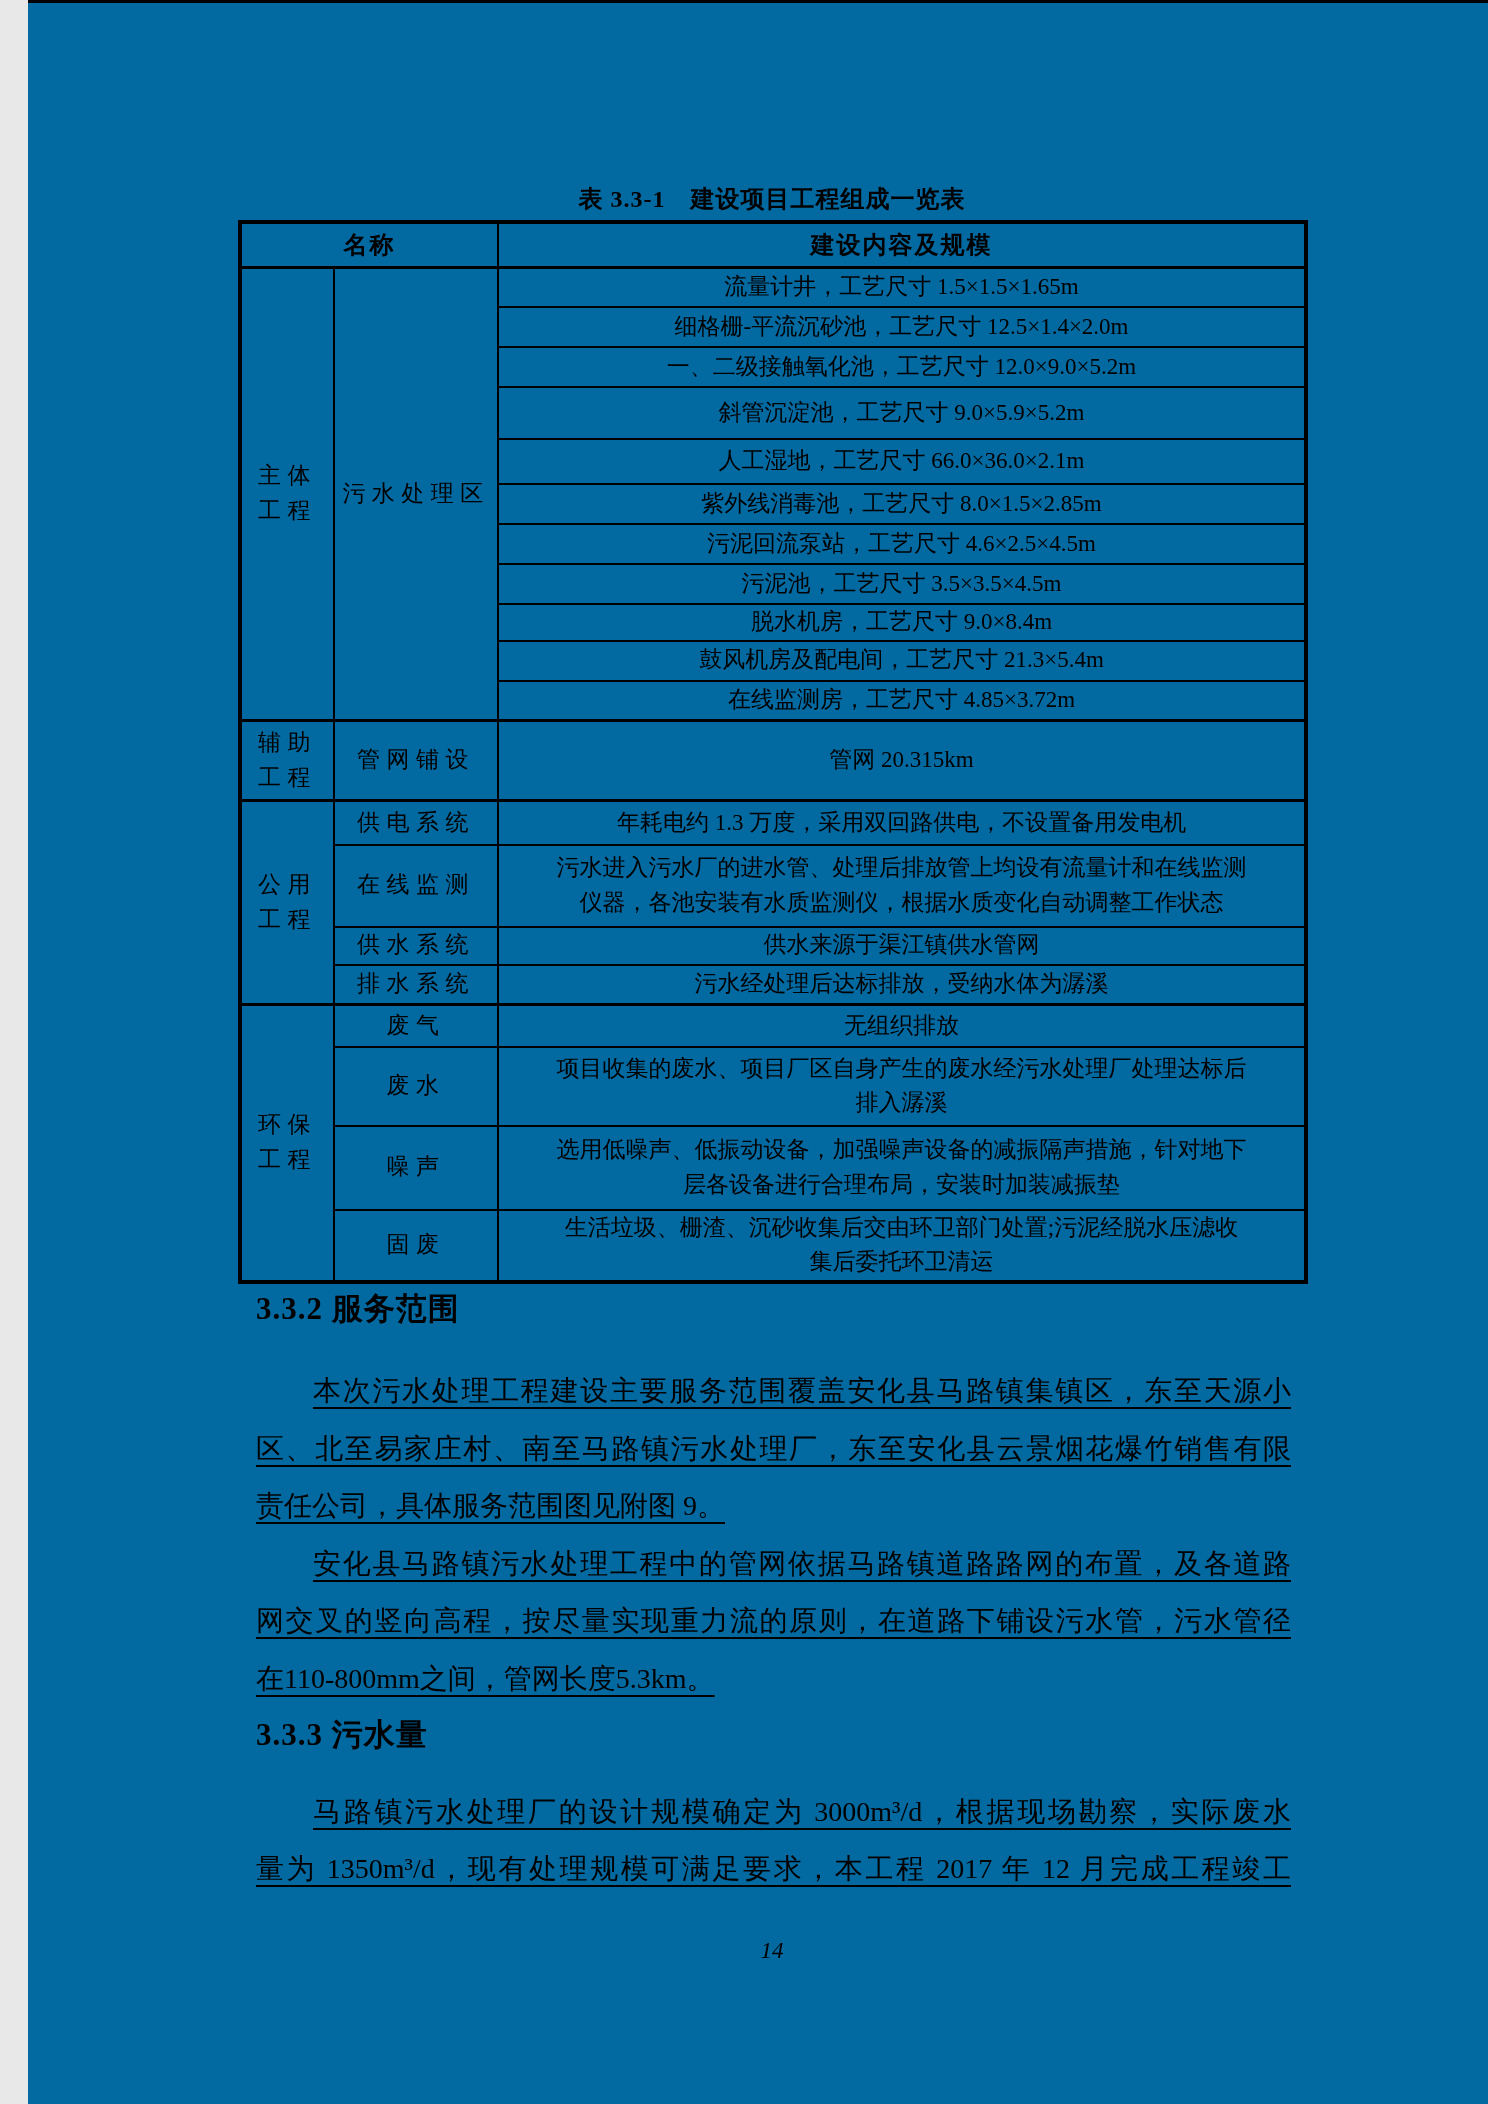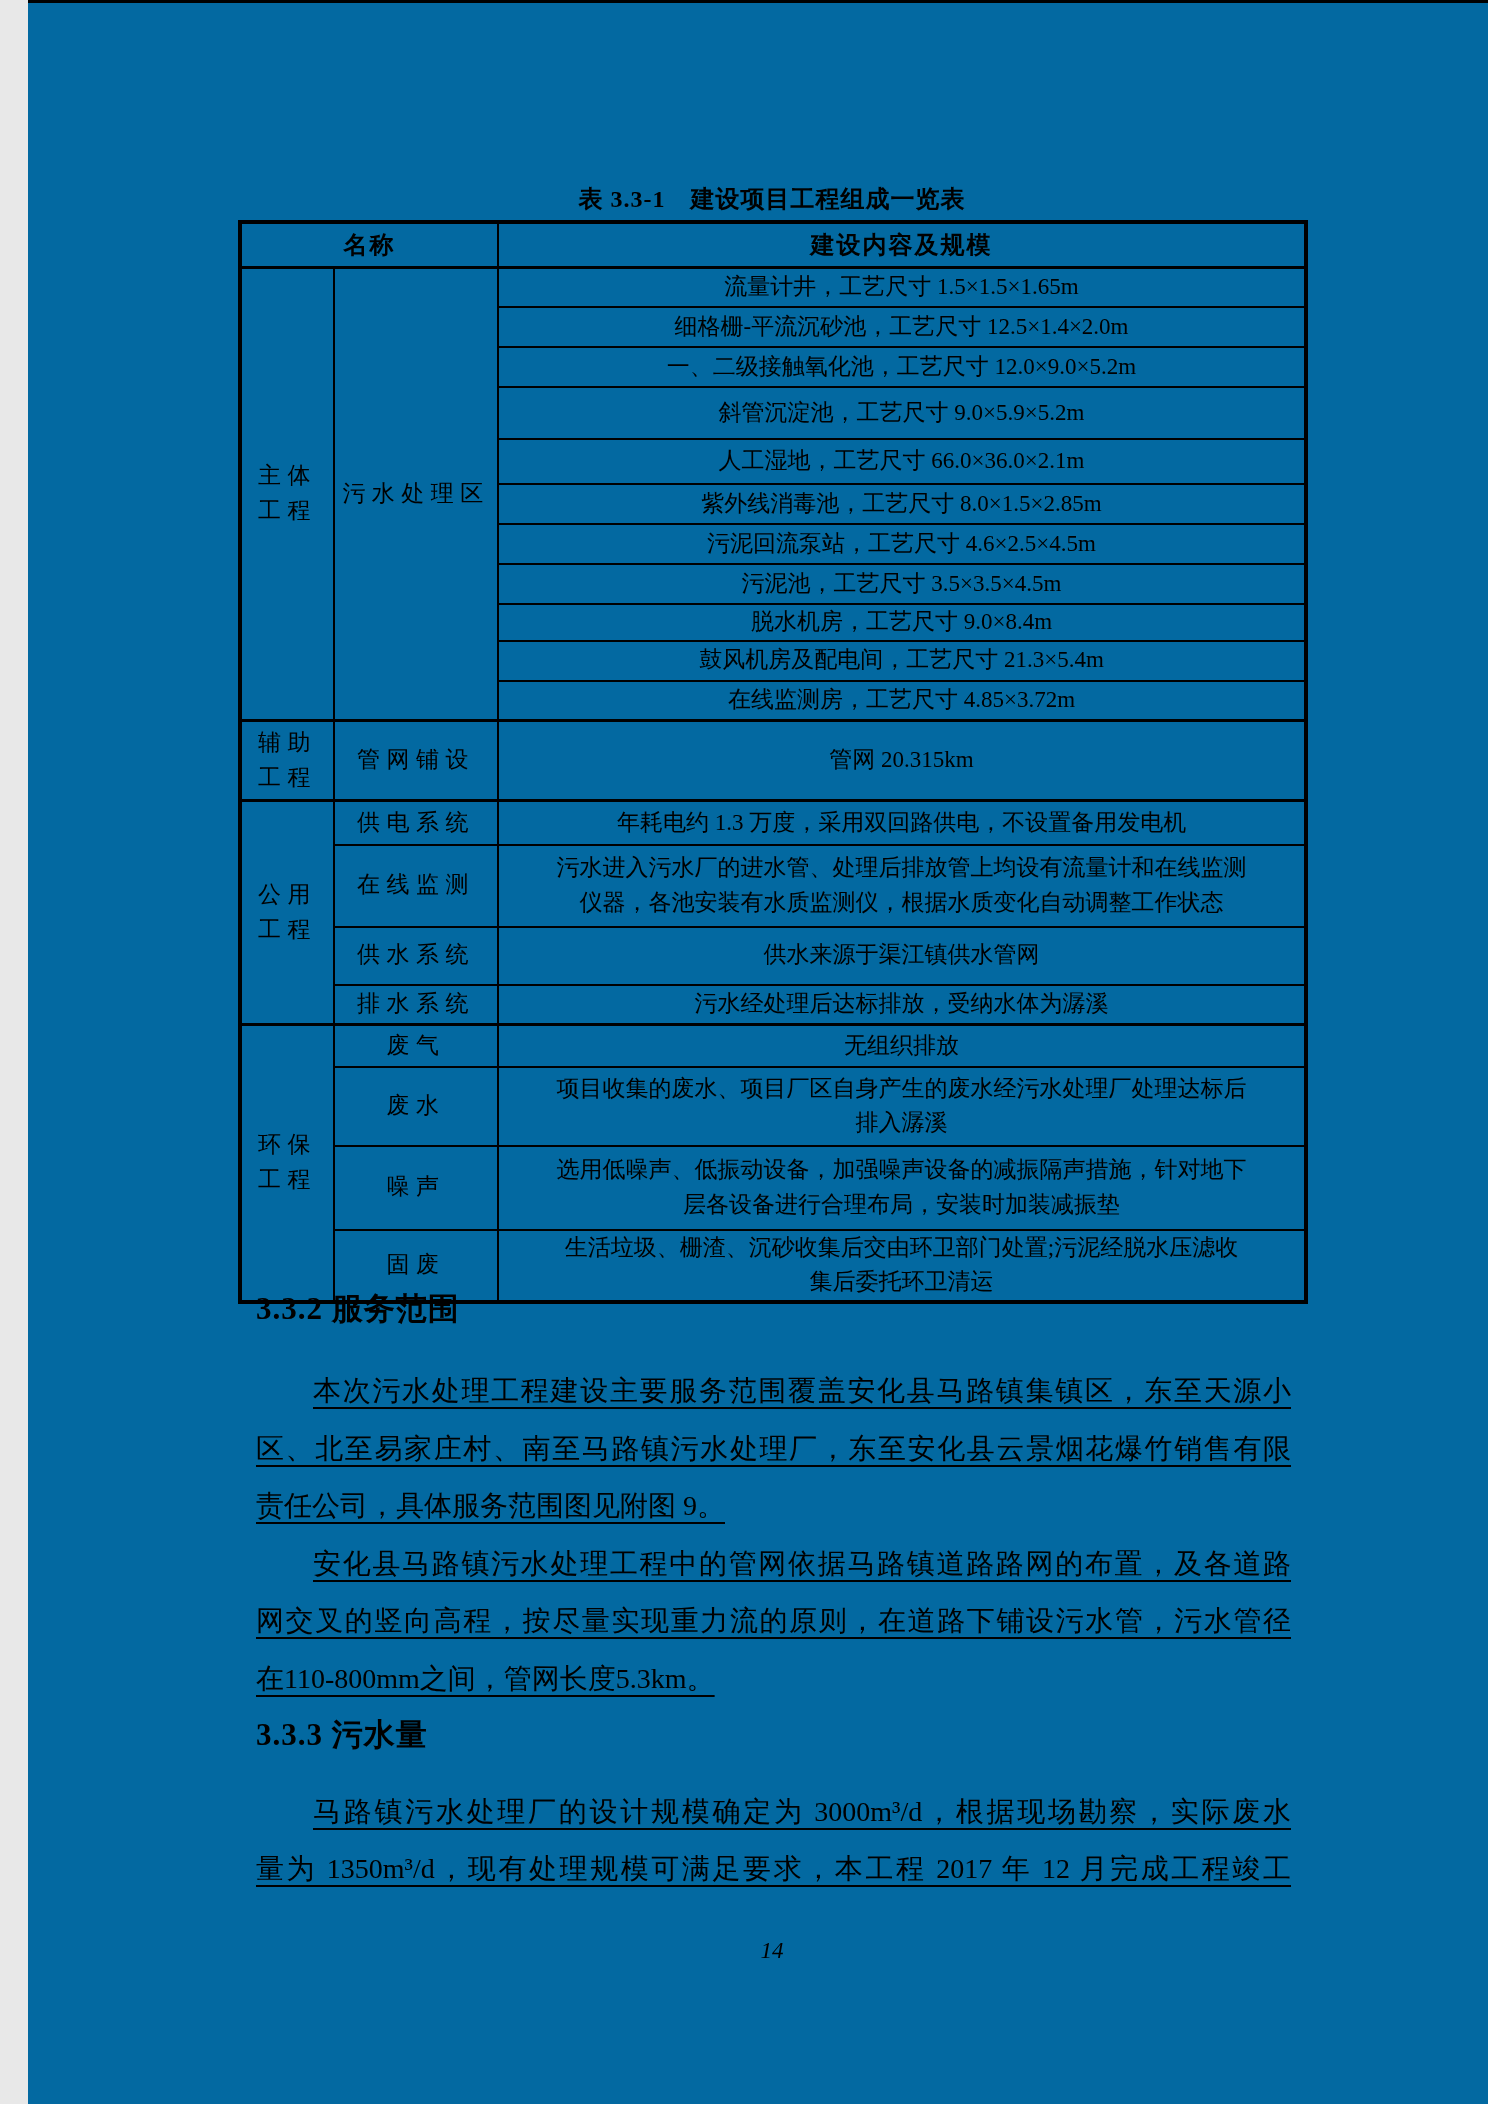--- a/index.html
+++ b/index.html
@@ -131,21 +131,21 @@
         <td class="gcell" rowspan="4">公用
 工程</td>
         <td class="gcell">供电系统</td>
         <td class="ccell">年耗电约 1.3 万度，采用双回路供电，不设置备用发电机</td>
       </tr>
       <tr style="height:82px">
         <td class="gcell">在线监测</td>
         <td class="ccell">污水进入污水厂的进水管、处理后排放管上均设有流量计和在线监测
 仪器，各池安装有水质监测仪，根据水质变化自动调整工作状态</td>
       </tr>
-      <tr style="height:58px">
+      <tr style="height:38px">
         <td class="gcell">供水系统</td>
         <td class="ccell">供水来源于渠江镇供水管网</td>
       </tr>
       <tr style="height:40px">
         <td class="gcell">排水系统</td>
         <td class="ccell">污水经处理后达标排放，受纳水体为潺溪</td>
       </tr>
 
       <tr class="sec" style="height:42px">
         <td class="gcell" rowspan="4">环保

